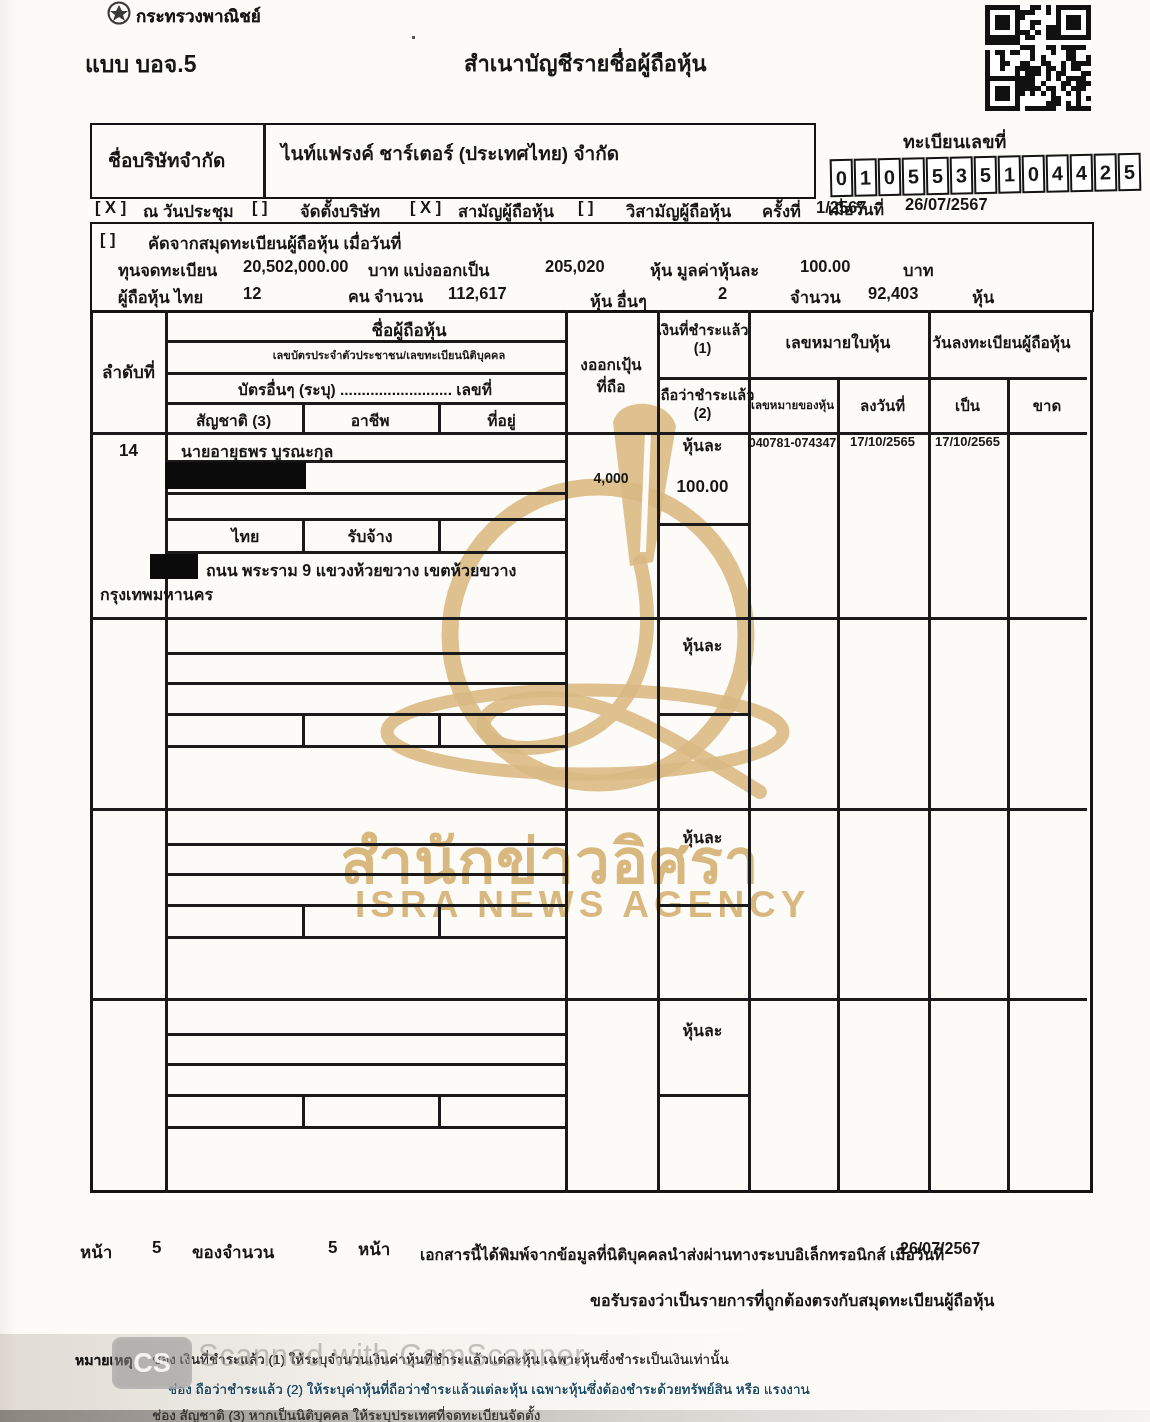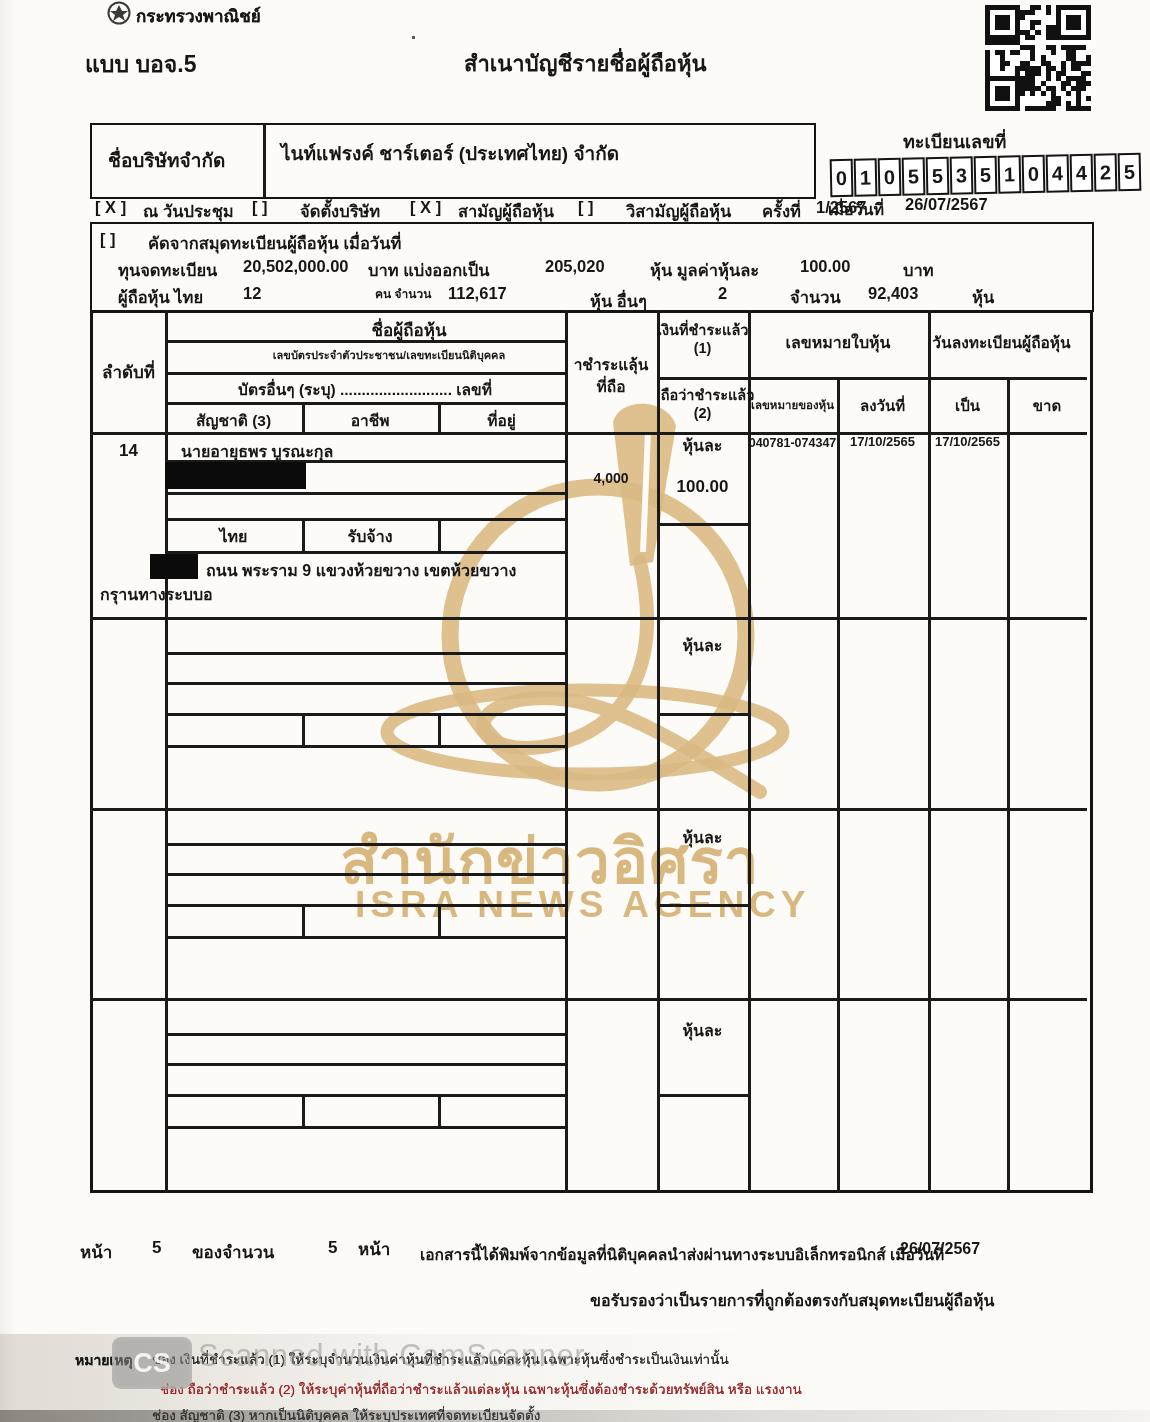--- a/index.html
+++ b/index.html
@@ -252,21 +252,21 @@
 <div class="t b z3" style="left:118px;top:257px;font-size:16.5px;">ทุนจดทะเบียน</div>
 <div class="t b z3" style="left:243px;top:257px;font-size:16.5px;">20,502,000.00</div>
 <div class="t b z3" style="left:368px;top:257px;font-size:16.5px;">บาท แบ่งออกเป็น</div>
 <div class="t b z3" style="left:545px;top:257px;font-size:16.5px;">205,020</div>
 <div class="t b z3" style="left:650px;top:257px;font-size:16.5px;">หุ้น มูลค่าหุ้นละ</div>
 <div class="t b z3" style="left:800px;top:257px;font-size:16.5px;">100.00</div>
 <div class="t b z3" style="left:903px;top:257px;font-size:16.5px;">บาท</div>
 
 <div class="t b z3" style="left:118px;top:284px;font-size:16.5px;">ผู้ถือหุ้น ไทย</div>
 <div class="t b z3" style="left:243px;top:284px;font-size:16.5px;">12</div>
-<div class="t b z3" style="left:375px;top:284px;font-size:12px;">คน จำนวน</div>
+<div class="t b z3" style="left:348px;top:284px;font-size:16px;">คน จำนวน</div>
 <div class="t b z3" style="left:448px;top:284px;font-size:16.5px;">112,617</div>
 <div class="t b z3" style="left:590px;top:288px;font-size:16.5px;">หุ้น อื่นๆ</div>
 <div class="t b z3" style="left:718px;top:284px;font-size:16.5px;">2</div>
 <div class="t b z3" style="left:790px;top:284px;font-size:16.5px;">จำนวน</div>
 <div class="t b z3" style="left:868px;top:284px;font-size:16.5px;">92,403</div>
 <div class="t b z3" style="left:972px;top:284px;font-size:16.5px;">หุ้น</div>
 
 <div id="wm" class="abs" style="left:330px;top:400px;width:530px;height:430px;">
   <svg width="530" height="430" viewBox="0 0 530 430">
     <g stroke="#d8b57a" fill="none" stroke-linecap="round">
@@ -330,41 +330,41 @@
     <div class="line" style="left: 657px; top: 1094px; width: 91px; height: 2.5px;"></div>
   </div>
 
 <div class="t b z3 ctr" style="left:92px;top:358px;width:73px;font-size:17px;">ลำดับที่</div>
 <div class="t b z3 ctr" style="left:165px;top:316px;width:400px;font-size:17px;margin-left:44px;">ชื่อผู้ถือหุ้น</div>
 <div class="t b z3 ctr" style="left:165px;top:346px;width:448px;font-size:11px;">เลขบัตรประจำตัวประชาชน/เลขทะเบียนนิติบุคคล</div>
 <div class="t b z3 ctr" style="left:165px;top:377px;width:400px;font-size:15.5px;">บัตรอื่นๆ (ระบุ) .......................... เลขที่</div>
 <div class="t b z3 ctr" style="left:165px;top:408px;width:137px;font-size:15.5px;">สัญชาติ  (3)</div>
 <div class="t b z3 ctr" style="left:302px;top:408px;width:136px;font-size:15.5px;">อาชีพ</div>
 <div class="t b z3 ctr" style="left:438px;top:408px;width:127px;font-size:15.5px;">ที่อยู่</div>
-<div class="t b z3 ctr" style="left:565px;top:352px;width:92px;font-size:15.5px;">าชำระแลุ้น</div>
+<div class="t b z3 ctr" style="left:565px;top:352px;width:92px;font-size:15.5px;">งออกเปุ้น</div>
 <div class="t b z3 ctr" style="left:565px;top:374px;width:92px;font-size:15.5px;">ที่ถือ</div>
 <div class="t b z3 ctr" style="left:657px;top:318px;width:91px;font-size:14.5px;">เงินที่ชำระแล้ว</div>
 <div class="t b z3 ctr" style="left:657px;top:340px;width:91px;font-size:14.5px;">(1)</div>
 <div class="t b z3 ctr" style="left:657px;top:383px;width:101px;font-size:14.5px;">ถือว่าชำระแล้ว</div>
 <div class="t b z3 ctr" style="left:657px;top:405px;width:91px;font-size:14.5px;">(2)</div>
 <div class="t b z3 ctr" style="left:748px;top:330px;width:180px;font-size:16px;">เลขหมายใบหุ้น</div>
 <div class="t b z3 ctr" style="left:748px;top:396px;width:89px;font-size:11.5px;">เลขหมายของหุ้น</div>
 <div class="t b z3 ctr" style="left:837px;top:394px;width:91px;font-size:15px;">ลงวันที่</div>
 <div class="t b z3 ctr" style="left:928px;top:330px;width:147px;font-size:15.5px;">วันลงทะเบียนผู้ถือหุ้น</div>
 <div class="t b z3 ctr" style="left:928px;top:394px;width:79px;font-size:15px;">เป็น</div>
 <div class="t b z3 ctr" style="left:1007px;top:394px;width:80px;font-size:15px;">ขาด</div>
 
 <div class="t b z3 ctr" style="left:92px;top:441px;width:73px;font-size:17px;">14</div>
 <div class="t b z3" style="left:181px;top:439px;font-size:16px;">นายอายุธพร บูรณะกุล</div>
 <div class="redact" style="left:165px;top:462px;width:141px;height:27px;"></div>
-<div class="t b z3 ctr" style="left:165px;top:524px;width:137px;font-size:16px;">ไทย</div>
+<div class="t b z3 ctr" style="left:165px;top:524px;width:137px;font-size:16px;padding-left:12px;">ไทย</div>
 <div class="t b z3 ctr" style="left:302px;top:524px;width:136px;font-size:16px;">รับจ้าง</div>
 <div class="redact" style="left:150px;top:554px;width:48px;height:25px;"></div>
 <div class="t b z3" style="left:206px;top:558px;font-size:16px;">ถนน พระราม 9 แขวงห้วยขวาง เขตห้วยขวาง</div>
-<div class="t b z3" style="left:100px;top:582px;font-size:16px;">กรุานทางระบบอ</div>
+<div class="t b z3" style="left:100px;top:582px;font-size:16px;">กรุงเทพมหานคร</div>
 <div class="t b z3 ctr" style="left:565px;top:470px;width:92px;font-size:14px;">4,000</div>
 <div class="t b z3 ctr" style="left:657px;top:433px;width:91px;font-size:16px;">หุ้นละ</div>
 <div class="t b z3 ctr" style="left:657px;top:477px;width:91px;font-size:17px;">100.00</div>
 <div class="t b z3 ctr" style="left:748px;top:436px;width:89px;font-size:12.5px;">040781-074347</div>
 <div class="t b z3 ctr" style="left:837px;top:434px;width:91px;font-size:13px;">17/10/2565</div>
 <div class="t b z3 ctr" style="left:928px;top:434px;width:79px;font-size:13px;">17/10/2565</div>
 
 <div class="t b z3 ctr" style="left:657px;top:633px;width:91px;font-size:16px;">หุ้นละ</div>
 <div class="t b z3 ctr" style="left:657px;top:825px;width:91px;font-size:16px;">หุ้นละ</div>
 <div class="t b z3 ctr" style="left:657px;top:1018px;width:91px;font-size:16px;">หุ้นละ</div>
@@ -373,18 +373,18 @@
 <div class="t b z3" style="left:152px;top:1238px;font-size:17px;">5</div>
 <div class="t b z3" style="left:192px;top:1238px;font-size:17px;">ของจำนวน</div>
 <div class="t b z3" style="left:328px;top:1238px;font-size:17px;">5</div>
 <div class="t b z3" style="left:358px;top:1235px;font-size:17px;">หน้า</div>
 <div class="t b z3" style="left:420px;top:1242px;font-size:15.5px;">เอกสารนี้ได้พิมพ์จากข้อมูลที่นิติบุคคลนำส่งผ่านทางระบบอิเล็กทรอนิกส์ เมื่อวันที่</div>
 <div class="t b z3" style="left:900px;top:1240px;font-size:16px;">26/07/2567</div>
 <div class="t b z3" style="left:590px;top:1288px;font-size:16px;">ขอรับรองว่าเป็นรายการที่ถูกต้องตรงกับสมุดทะเบียนผู้ถือหุ้น</div>
 
 <div class="t b blur" style="left:75px;top:1349px;font-size:14px;z-index:5;">หมายเหตุ</div>
 <div class="t blur" style="left:152px;top:1348px;font-size:13.5px;z-index:5;color:#2a2a2a;">ช่อง  เงินที่ชำระแล้ว (1)  ให้ระบุจำนวนเงินค่าหุ้นที่ชำระแล้วแต่ละหุ้น เฉพาะหุ้นซึ่งชำระเป็นเงินเท่านั้น</div>
-<div class="t blur" style="left:160px;top:1378px;font-size:13.5px;z-index:5;color:#b91c1c;">ช่อง  ถือว่าชำระแล้ว (2)  ให้ระบุค่าหุ้นที่ถือว่าชำระแล้วแต่ละหุ้น เฉพาะหุ้นซึ่งต้องชำระด้วยทรัพย์สิน หรือ แรงงาน</div>
+<div class="t blur" style="left:168px;top:1378px;font-size:13.5px;z-index:5;color:#0c4a6e;">ช่อง  ถือว่าชำระแล้ว (2)  ให้ระบุค่าหุ้นที่ถือว่าชำระแล้วแต่ละหุ้น เฉพาะหุ้นซึ่งต้องชำระด้วยทรัพย์สิน หรือ แรงงาน</div>
 <div class="t blur" style="left:152px;top:1404px;font-size:13.5px;z-index:5;color:#2a2a2a;">ช่อง  สัญชาติ (3)  หากเป็นนิติบุคคล ให้ระบุประเทศที่จดทะเบียนจัดตั้ง</div>
 
 <div id="cs-logo" class="abs">CS</div>
 <div id="cs-text" class="t">Scanned with CamScanner</div>
 <div id="bottom-edge" class="abs"></div>
 
 </body></html>

